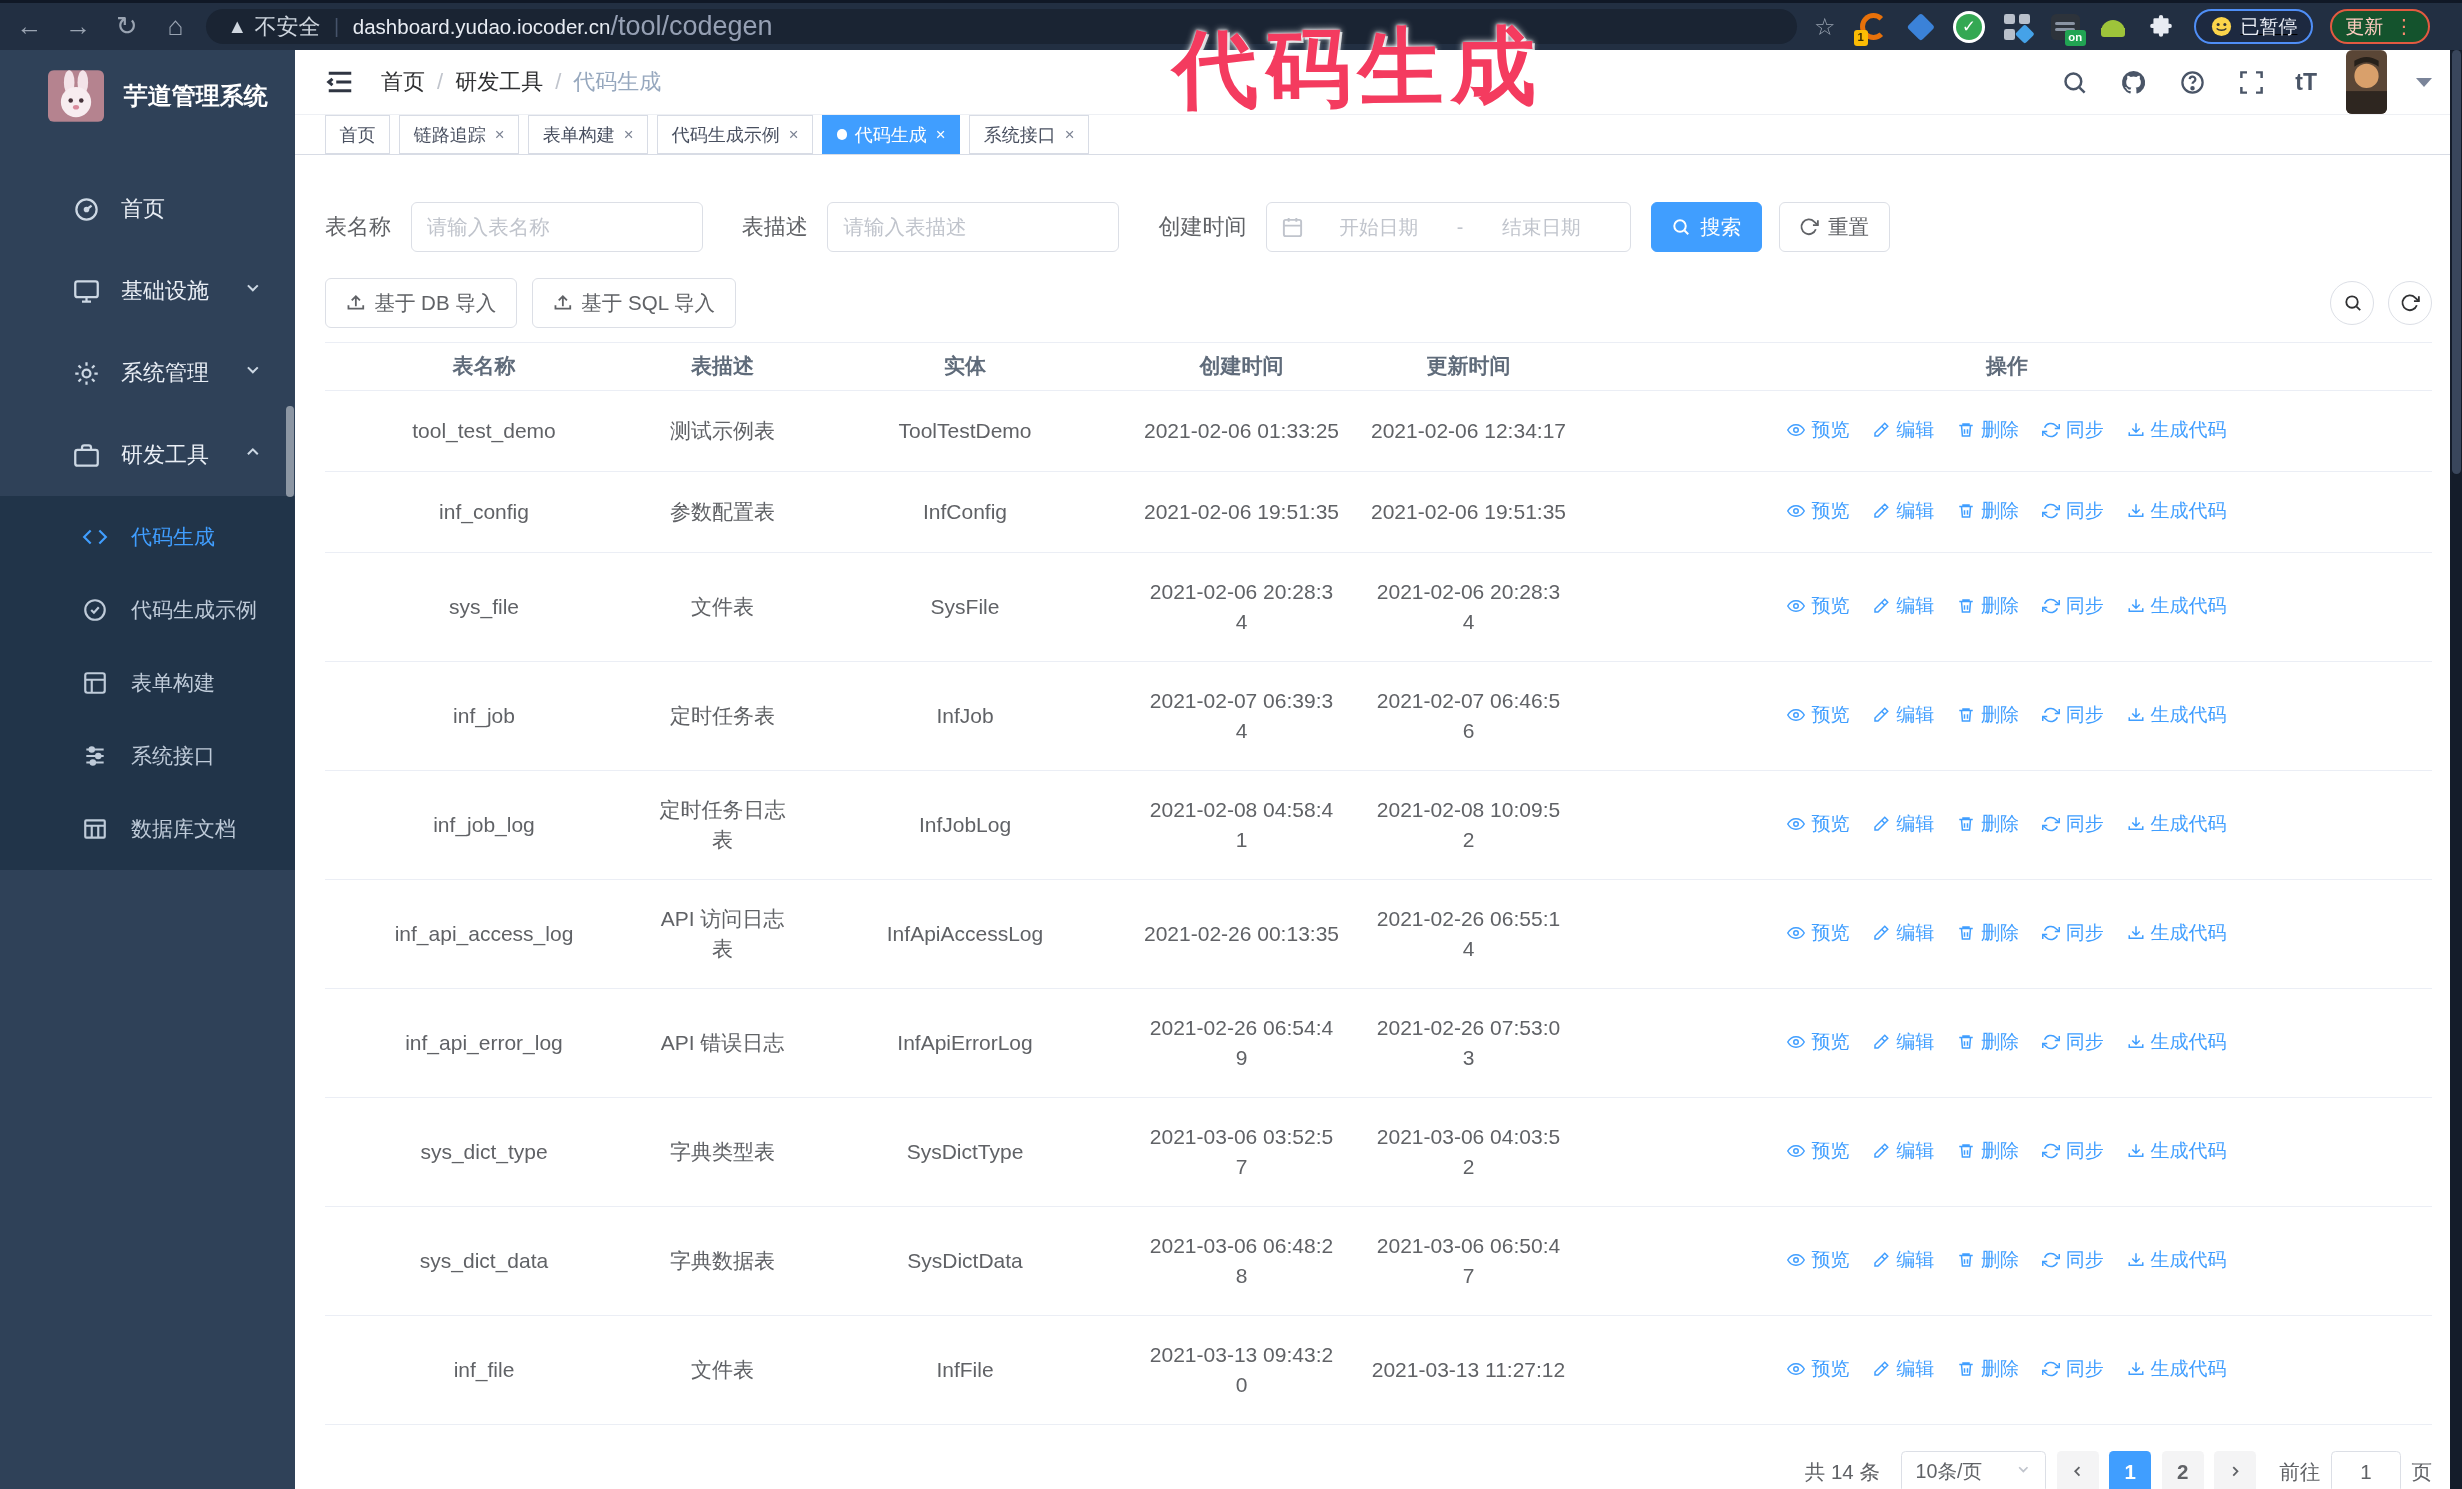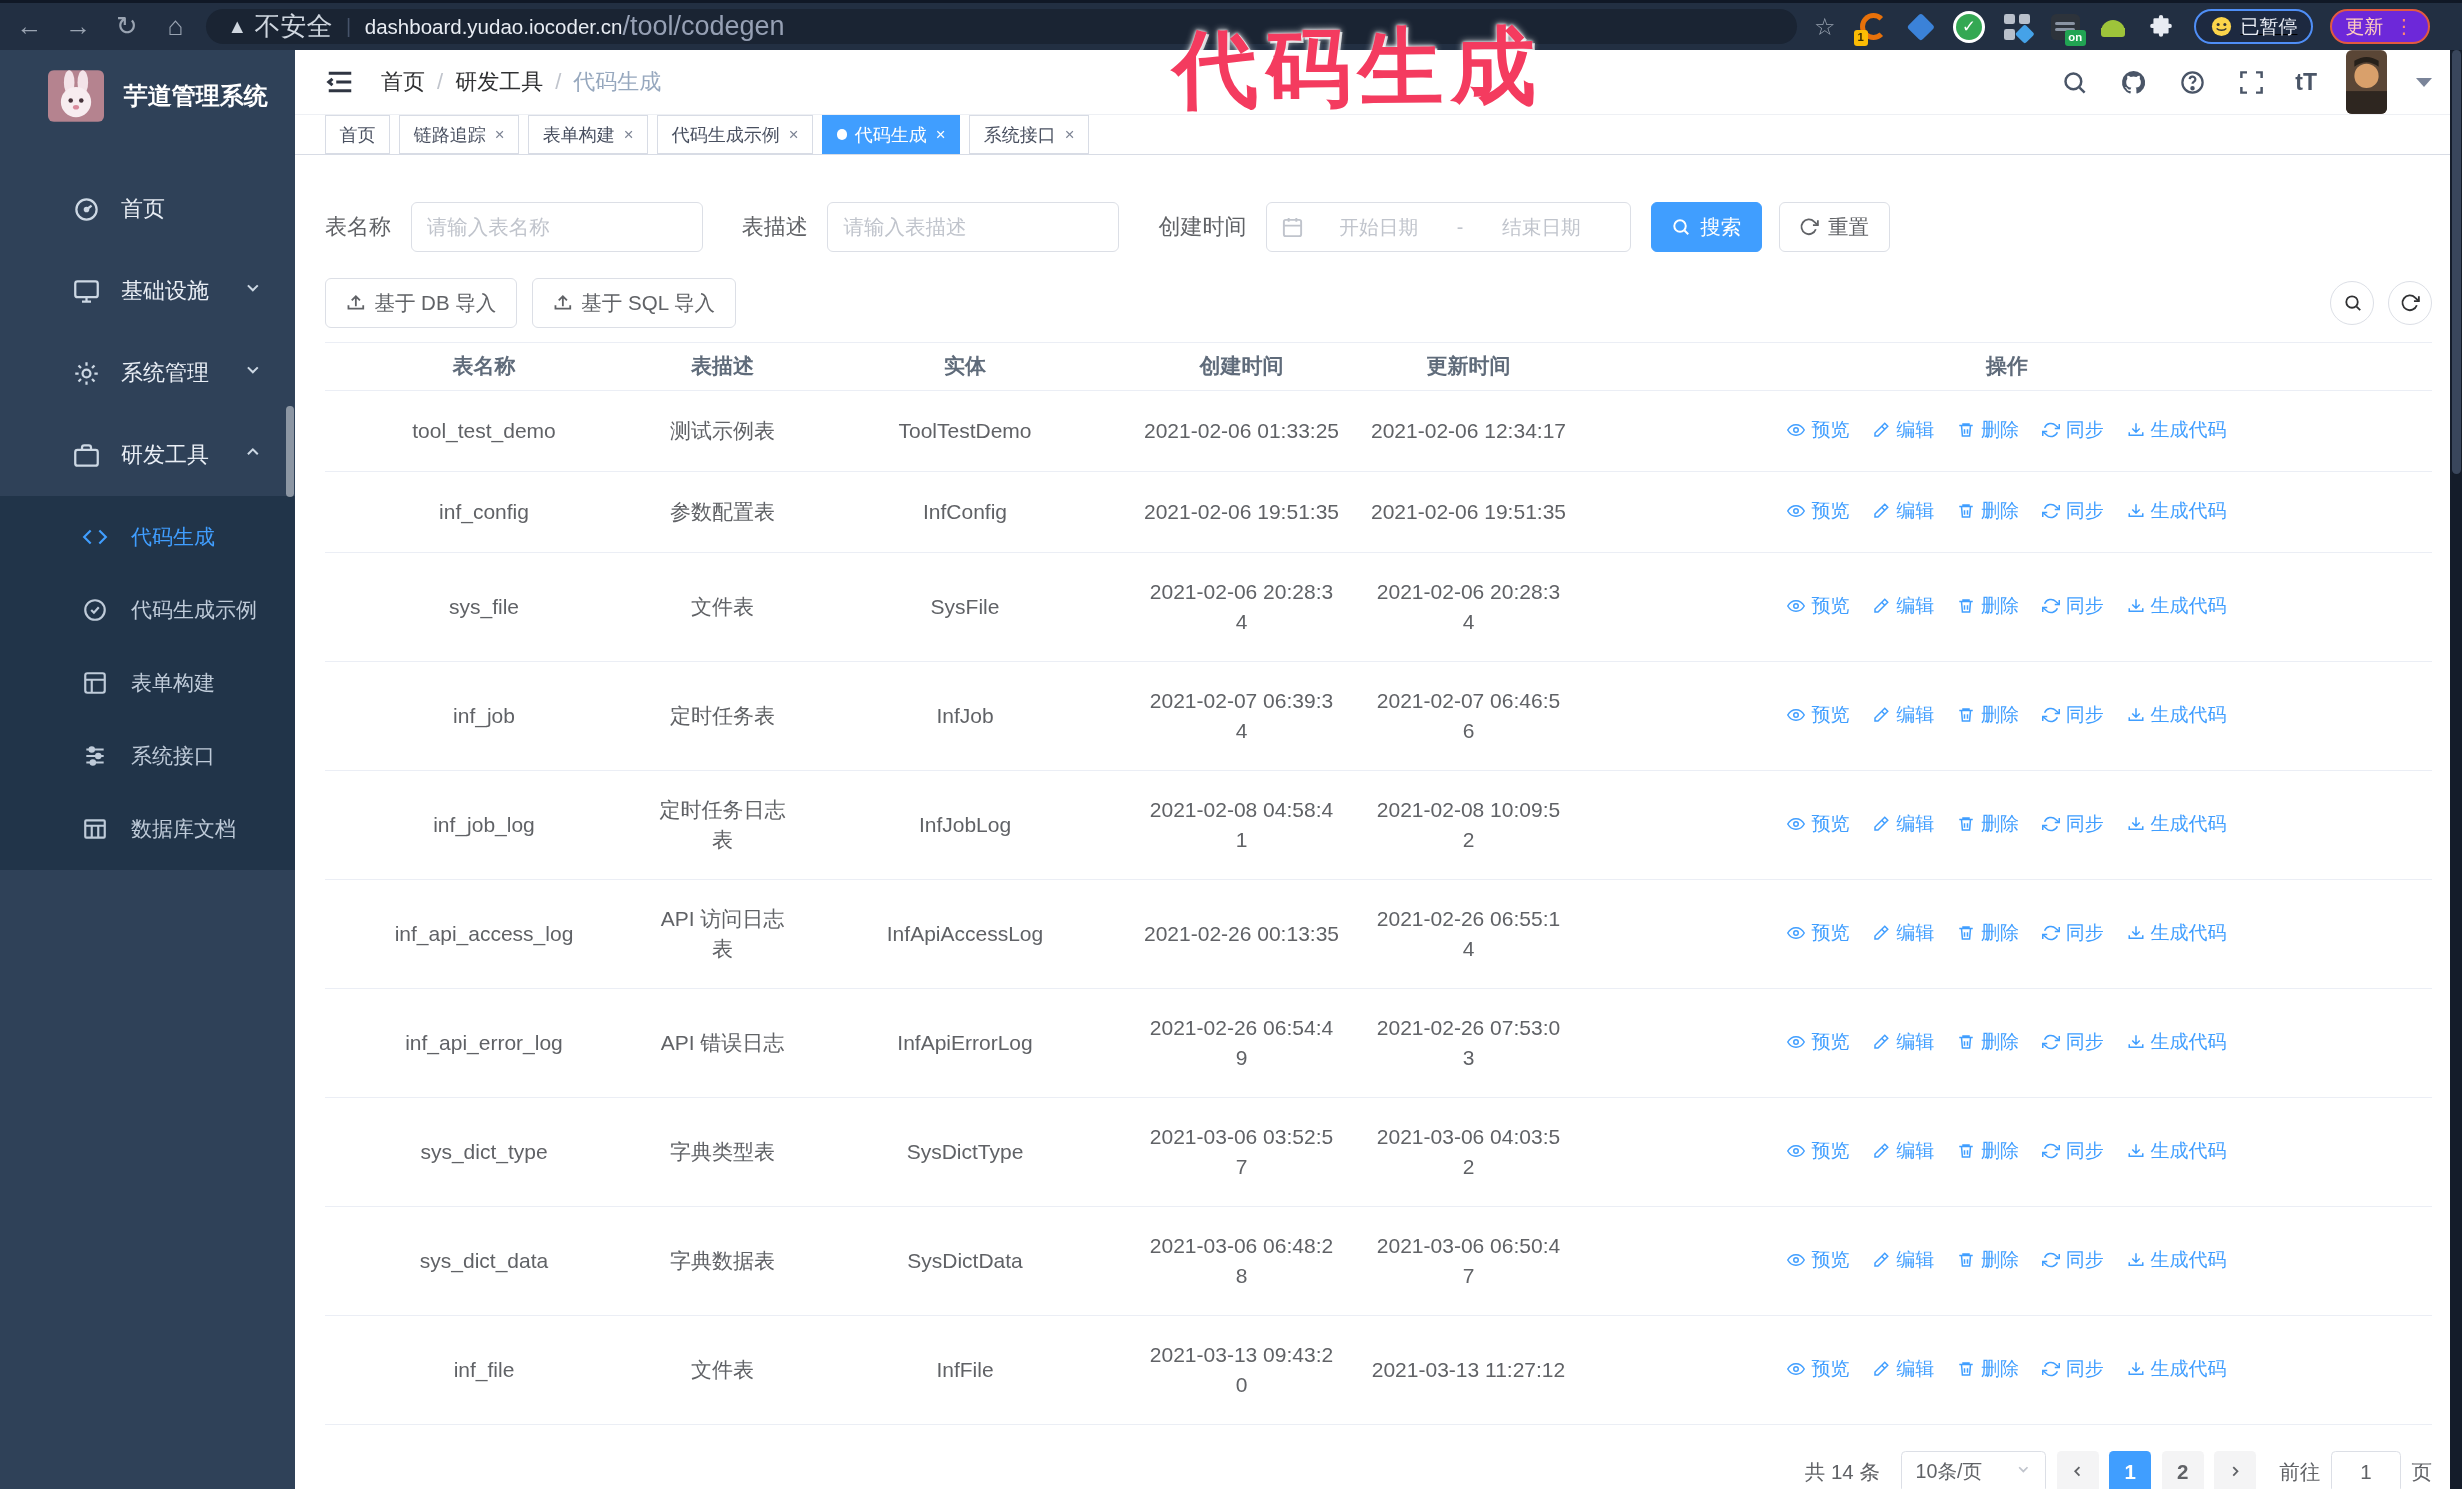--- a/index.html
+++ b/index.html
@@ -4,32 +4,32 @@
 <style>
   * { margin:0; padding:0; box-sizing:border-box; }
   body { font-family:"Liberation Sans","DejaVu Sans",sans-serif; background:#fff; }
   .screen { position:relative; width:2462px; height:1490px; overflow:hidden; background:#fff; }
 
   
   .browser-bar { position:absolute; top:0; left:0; width:2462px; height:50px; background:#222f42; border-top:3.8px solid #101826; display:flex; align-items:center; z-index:5; }
   .nav-ico { width:38px; height:35px; display:flex; align-items:center; justify-content:center; color:#9aa4b2; font-size:26px; margin-left:10.6px; cursor:pointer; }
   .url-pill { margin-left:12px; width:1591px; height:35px; background:#1a2433; border-radius:17.4px; display:flex; align-items:center; padding:0 21px; }
   .warn-tri { color:#cfd6df; font-size:19.7px; margin-right:7.6px; }
-  .warn-txt { color:#cfd6df; font-size:26px; }
+  .warn-txt { color:#cfd6df; font-size:22px; }
   .url-sep { color:#46536a; font-size:19.7px; margin:0 13.6px; }
   .url-domain { color:#e8ecf3; font-size:20.5px; }
   .url-path { color:#96a0b4; font-size:27px; }
   .star-ico { color:#9aa4b2; font-size:24px; margin-left:16.7px; cursor:pointer; }
   .ext-tray { display:flex; align-items:center; gap:15px; margin-left:21px; }
   .ext { position:relative; width:33px; height:33px; display:flex; align-items:center; justify-content:center; cursor:pointer; }
   .badge { position:absolute; bottom:-3px; font-size:11.4px; line-height:1; padding:2.3px 3.8px; border-radius:3px; font-weight:700; }
   .pill { height:35px; border-radius:17.4px; display:flex; align-items:center; margin-left:16.7px; padding:0 13.6px; cursor:pointer; }
   .pill-paused { background:#1d2940; border:2.3px solid #4f8ef6; gap:7.6px;text-decoration:underline; }
   .pill-paused span { color:#e8ecf4; font-size:19px; }
-  .pill-update { background:#6d28d9; border:2.3px solid #e25a41; gap:10.6px;text-align:right; }
+  .pill-update { background:#14532d; border:2.3px solid #e25a41; gap:10.6px;text-align:right; }
   .pill-update span { color:#ffcdc0; font-size:19px; }
   .pill-update .dots { color:#ff8a70; font-size:19.7px; letter-spacing:0.8px; }
 
   
   .app { position:absolute; top:50px; left:0; width:2462px; height:1440px; display:flex; }
 
   
   .sidebar { position:relative; width:295px; background:#2f4158; flex:none; }
   .logo-row { height:91px; display:flex; align-items:center; padding-left:48px; }
   .logo-img { width:56px; height:52px; border-radius:6px; overflow:hidden; flex:none; }

